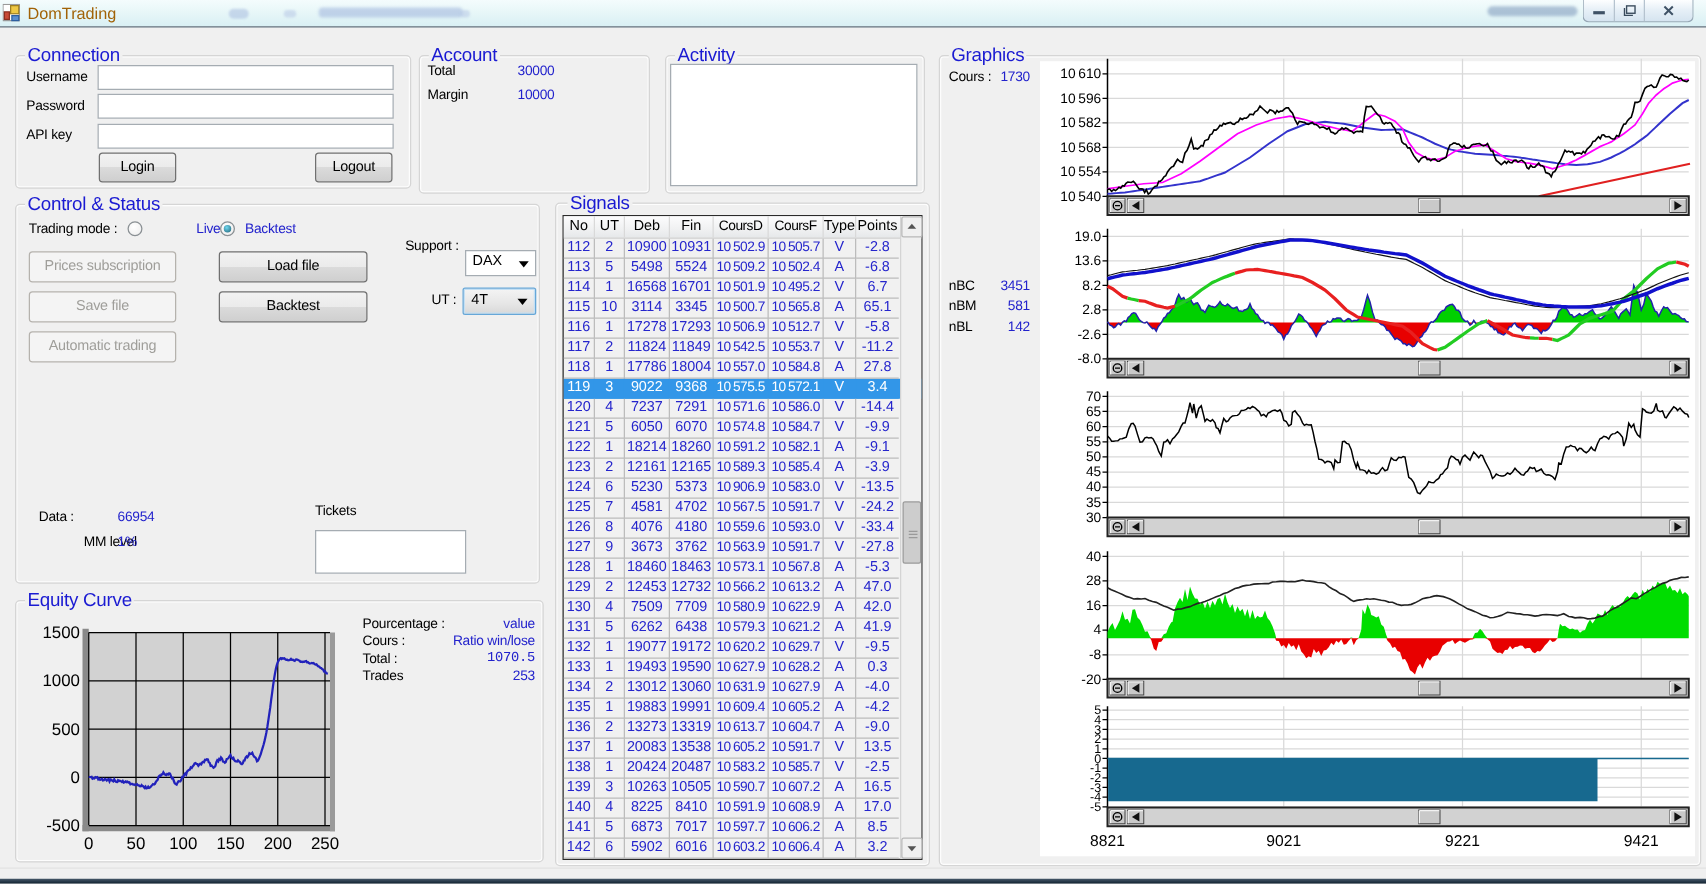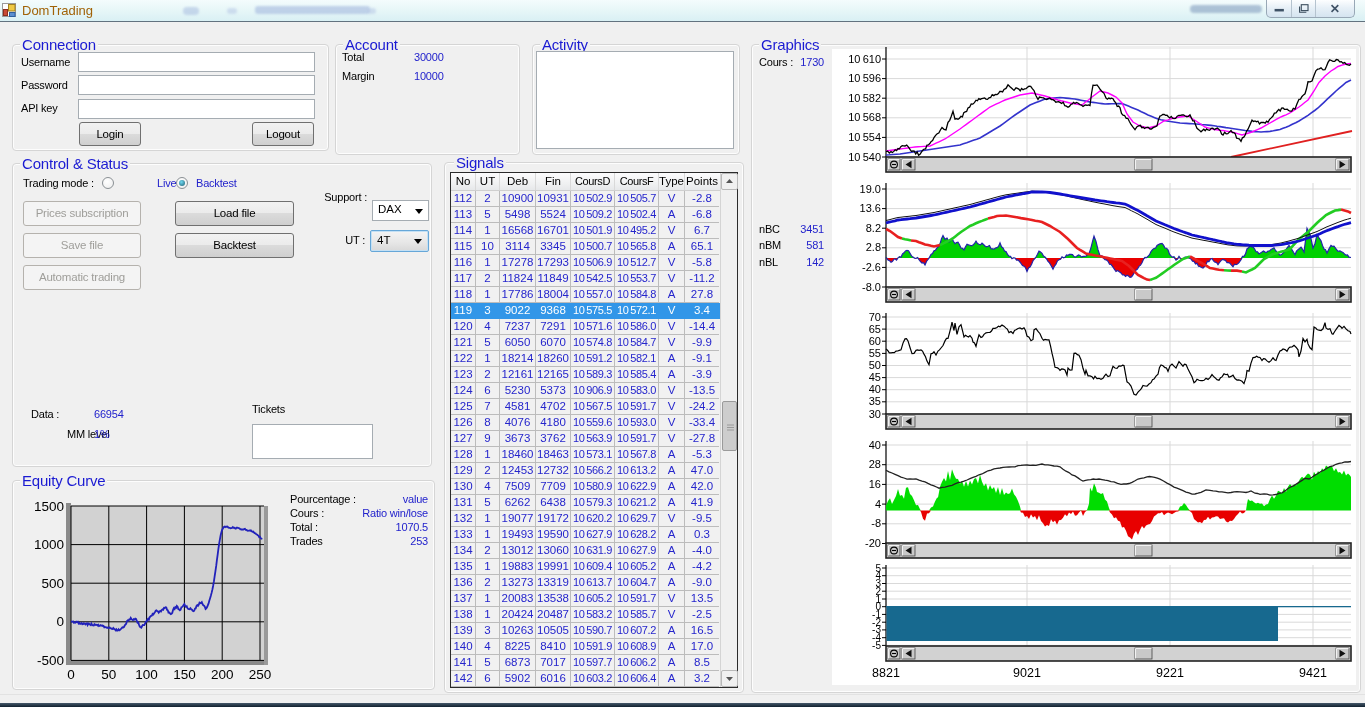--- a/index.html
+++ b/index.html
@@ -145,21 +145,21 @@
 <text x="184.4" y="679" font-size="13.5" text-anchor="middle" fill="#000">150</text>
 <text x="222.2" y="679" font-size="13.5" text-anchor="middle" fill="#000">200</text>
 <text x="260.0" y="679" font-size="13.5" text-anchor="middle" fill="#000">250</text>
 </svg>
 <div class="lbl" style="left:290px;top:493px;">Pourcentage :</div>
 <div class="lbl" style="left:290px;top:507px;">Cours :</div>
 <div class="lbl" style="left:290px;top:521px;">Total :</div>
 <div class="lbl" style="left:290px;top:535px;">Trades</div>
 <div class="val" style="left:0;top:493px;width:428px;text-align:right;">value</div>
 <div class="val" style="left:0;top:507px;width:428px;text-align:right;">Ratio win/lose</div>
-<div class="val" style="left:0;top:521px;width:428px;text-align:right;">1070.5</div>
+<div class="val" style="left:0;top:521px;width:428px;text-align:right;font-family:Liberation Mono, monospace;">1070.5</div>
 <div class="val" style="left:0;top:535px;width:428px;text-align:right;">253</div>
 <div class="grp" style="left:444px;top:162px;width:300px;height:531px;"></div>
 <div class="grptitle" style="left:454px;top:156px;">Signals</div>
 <div class="listview">
 <div class="lvhead">
       <span class="c0">No</span>
       <span class="c1">UT</span>
       <span class="c2">Deb</span>
       <span class="c3">Fin</span>
       <span class="c4">CoursD</span>

